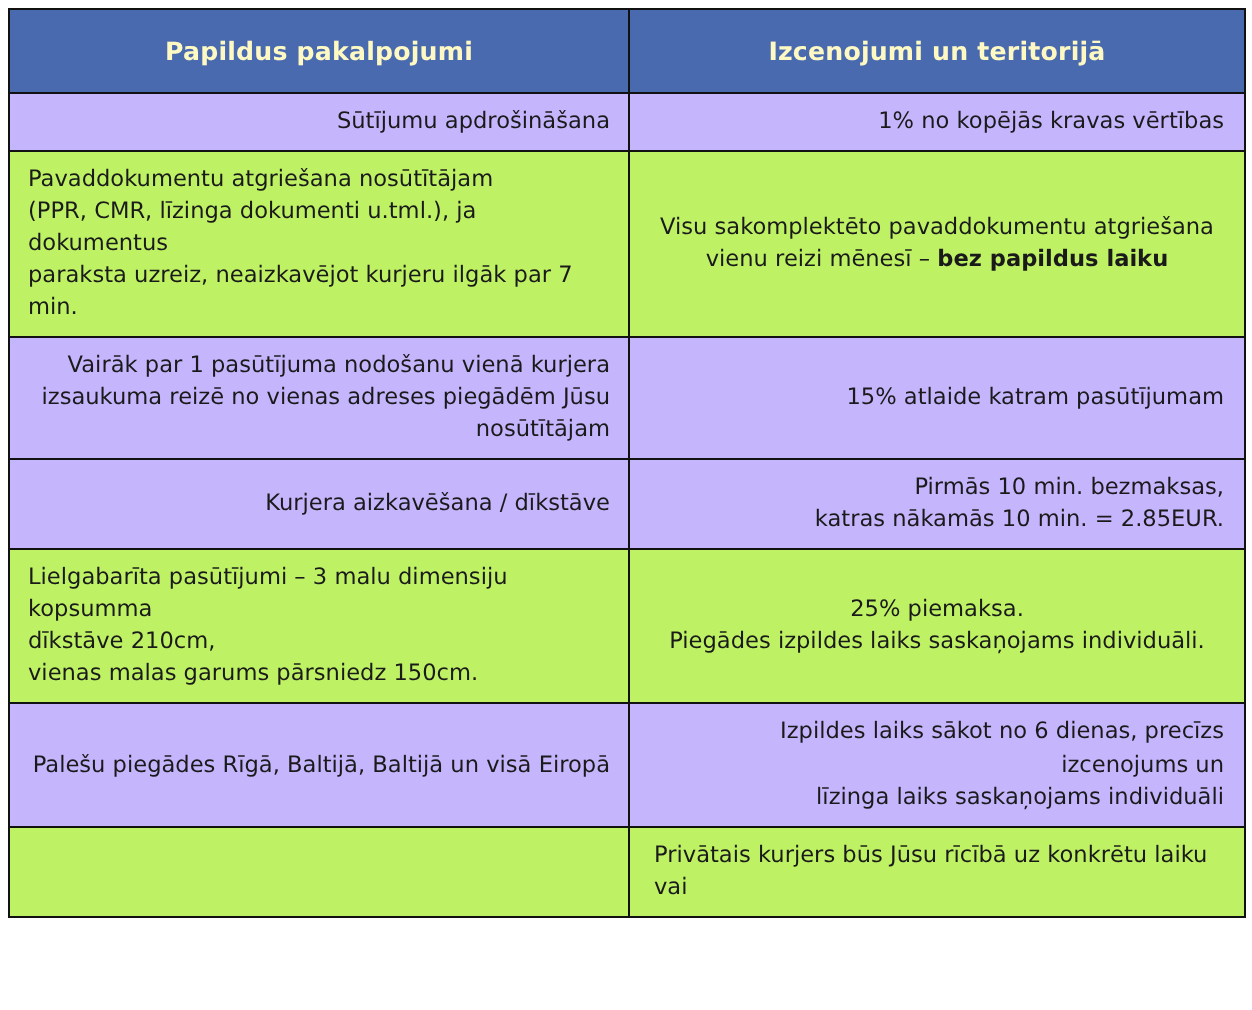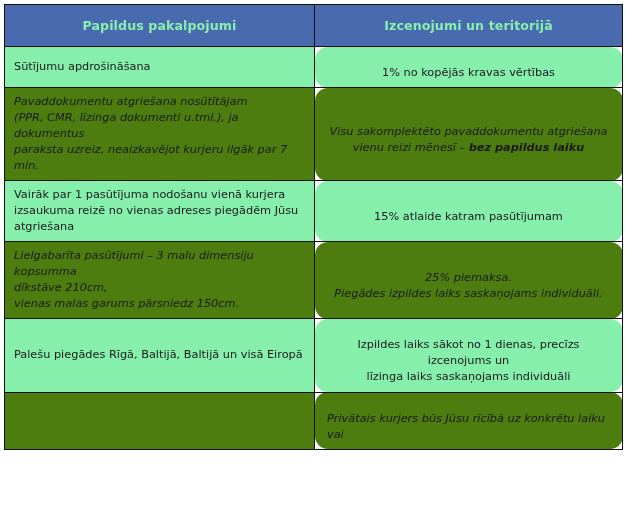--- a/index.html
+++ b/index.html
@@ -32,47 +32,46 @@
 
   table.pricing th,
   table.pricing td {
     border: 1px solid #111111;
     vertical-align: middle;
     font-size: 11.3px;
     line-height: 1.42;
   }
   table.pricing thead th {
     background: #4A6AB0;
-    color: #86efac;
+    color: #fef9c3;
     font-weight: bold;
     font-size: 12.6px;
     text-align: center;
     height: 33px;
     padding: 4px 6px;
     letter-spacing: .1px;
   }
   td.left-cell {
     text-align: left;
     padding: 6px 9px 6px 9px;
   }
   td.right-cell {
     text-align: center;
-    padding: 18px 10px 6px 10px;
-    border-radius: 13px;
+    padding: 6px 10px 6px 10px;
   }
   td.right-cell.align-left {
     text-align: left;
     padding-left: 12px;
   }
   tr.shade > td {
-    background: #86efac;
+    background: #c4b5fd;
+    text-align: right;
   }
   tr.plain > td {
-    background: #4d7c0f;
-    font-style: italic;
+    background: #bef264;
   }
   .b { font-weight: bold; }
   .cell-line { display: block; }
 </style>
 </head>
 <body>
 
 <div class="page">
 
   <table class="pricing">
@@ -103,43 +102,52 @@
           </td>
           <td class="right-cell">
             <span class="cell-line">Visu sakomplektēto pavaddokumentu atgriešana</span>
             <span class="cell-line">vienu reizi mēnesī – <span class="b">bez papildus laiku</span></span>
           </td>
         </tr>
         <tr class="shade">
           <td class="left-cell">
             <span class="cell-line">Vairāk par 1 pasūtījuma nodošanu vienā kurjera</span>
             <span class="cell-line">izsaukuma reizē no vienas adreses piegādēm Jūsu</span>
-            <span class="cell-line">atgriešana</span>
+            <span class="cell-line">nosūtītājam</span>
           </td>
           <td class="right-cell">
             <span class="cell-line">15% atlaide katram pasūtījumam</span>
+          </td>
+        </tr>
+        <tr class="shade">
+          <td class="left-cell">
+            <span class="cell-line">Kurjera aizkavēšana / dīkstāve</span>
+          </td>
+          <td class="right-cell">
+            <span class="cell-line">Pirmās 10 min. bezmaksas,</span>
+            <span class="cell-line">katras nākamās 10 min. = 2.85EUR.</span>
           </td>
         </tr>
         <tr class="plain">
           <td class="left-cell">
             <span class="cell-line">Lielgabarīta pasūtījumi – 3 malu dimensiju kopsumma</span>
             <span class="cell-line">dīkstāve 210cm,</span>
             <span class="cell-line">vienas malas garums pārsniedz 150cm.</span>
           </td>
           <td class="right-cell">
             <span class="cell-line">25% piemaksa.</span>
             <span class="cell-line">Piegādes izpildes laiks saskaņojams individuāli.</span>
           </td>
         </tr>
         <tr class="shade">
           <td class="left-cell">
             <span class="cell-line">Palešu piegādes Rīgā, Baltijā, Baltijā un visā Eiropā</span>
           </td>
           <td class="right-cell">
-            <span class="cell-line">Izpildes laiks sākot no 1 dienas, precīzs izcenojums un</span>
+            <span class="cell-line">Izpildes laiks sākot no 6 dienas, precīzs izcenojums un</span>
             <span class="cell-line">līzinga laiks saskaņojams individuāli</span>
           </td>
         </tr>
         <tr class="plain">
           <td class="left-cell"></td>
           <td class="right-cell align-left">
             <span class="cell-line">Privātais kurjers būs Jūsu rīcībā uz konkrētu laiku vai</span>
           </td>
         </tr>
       </tbody>

